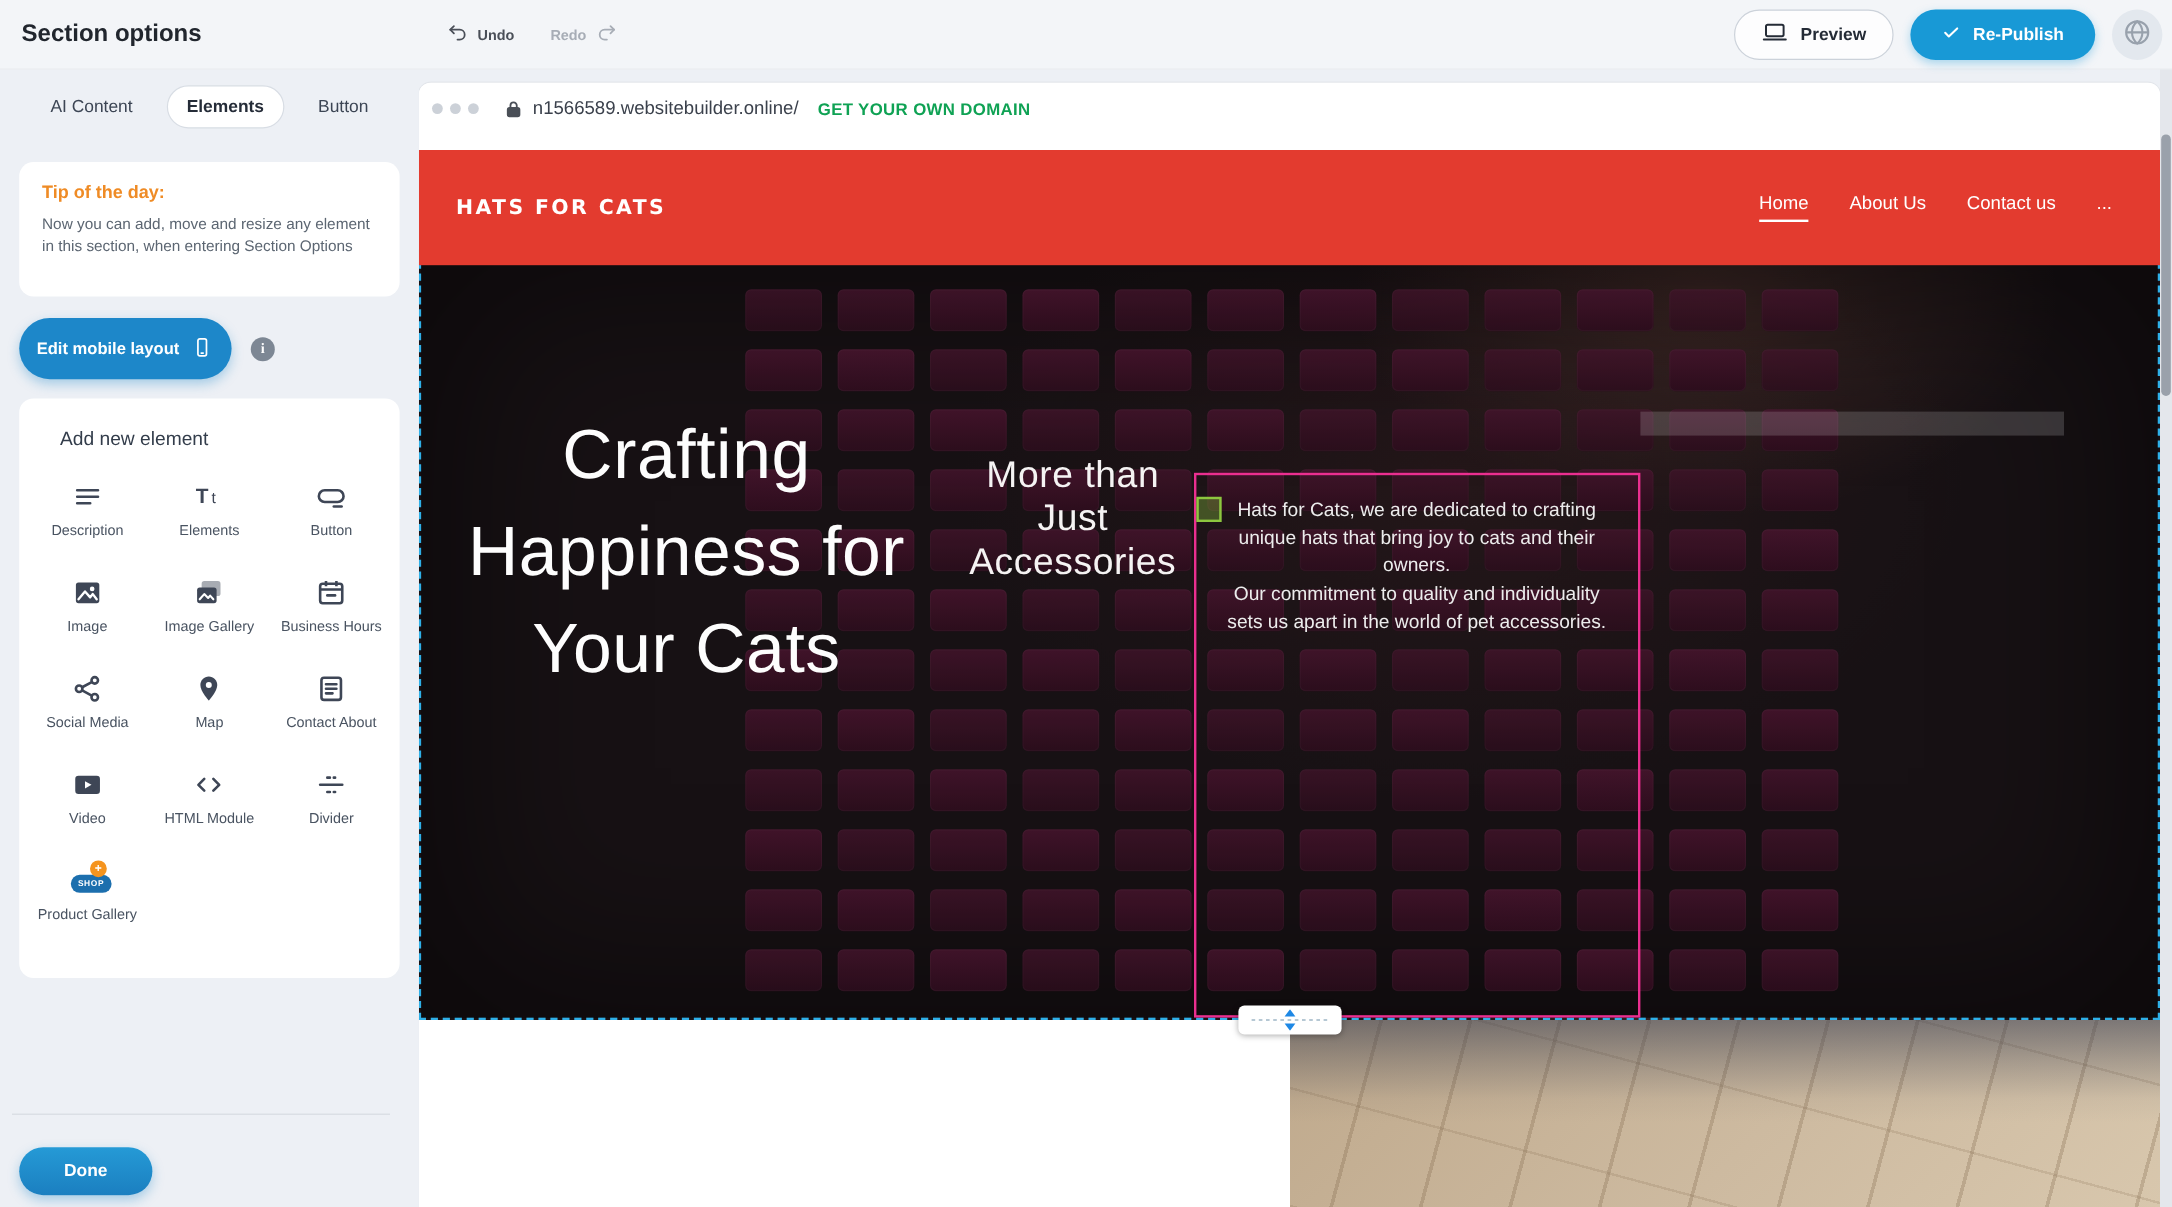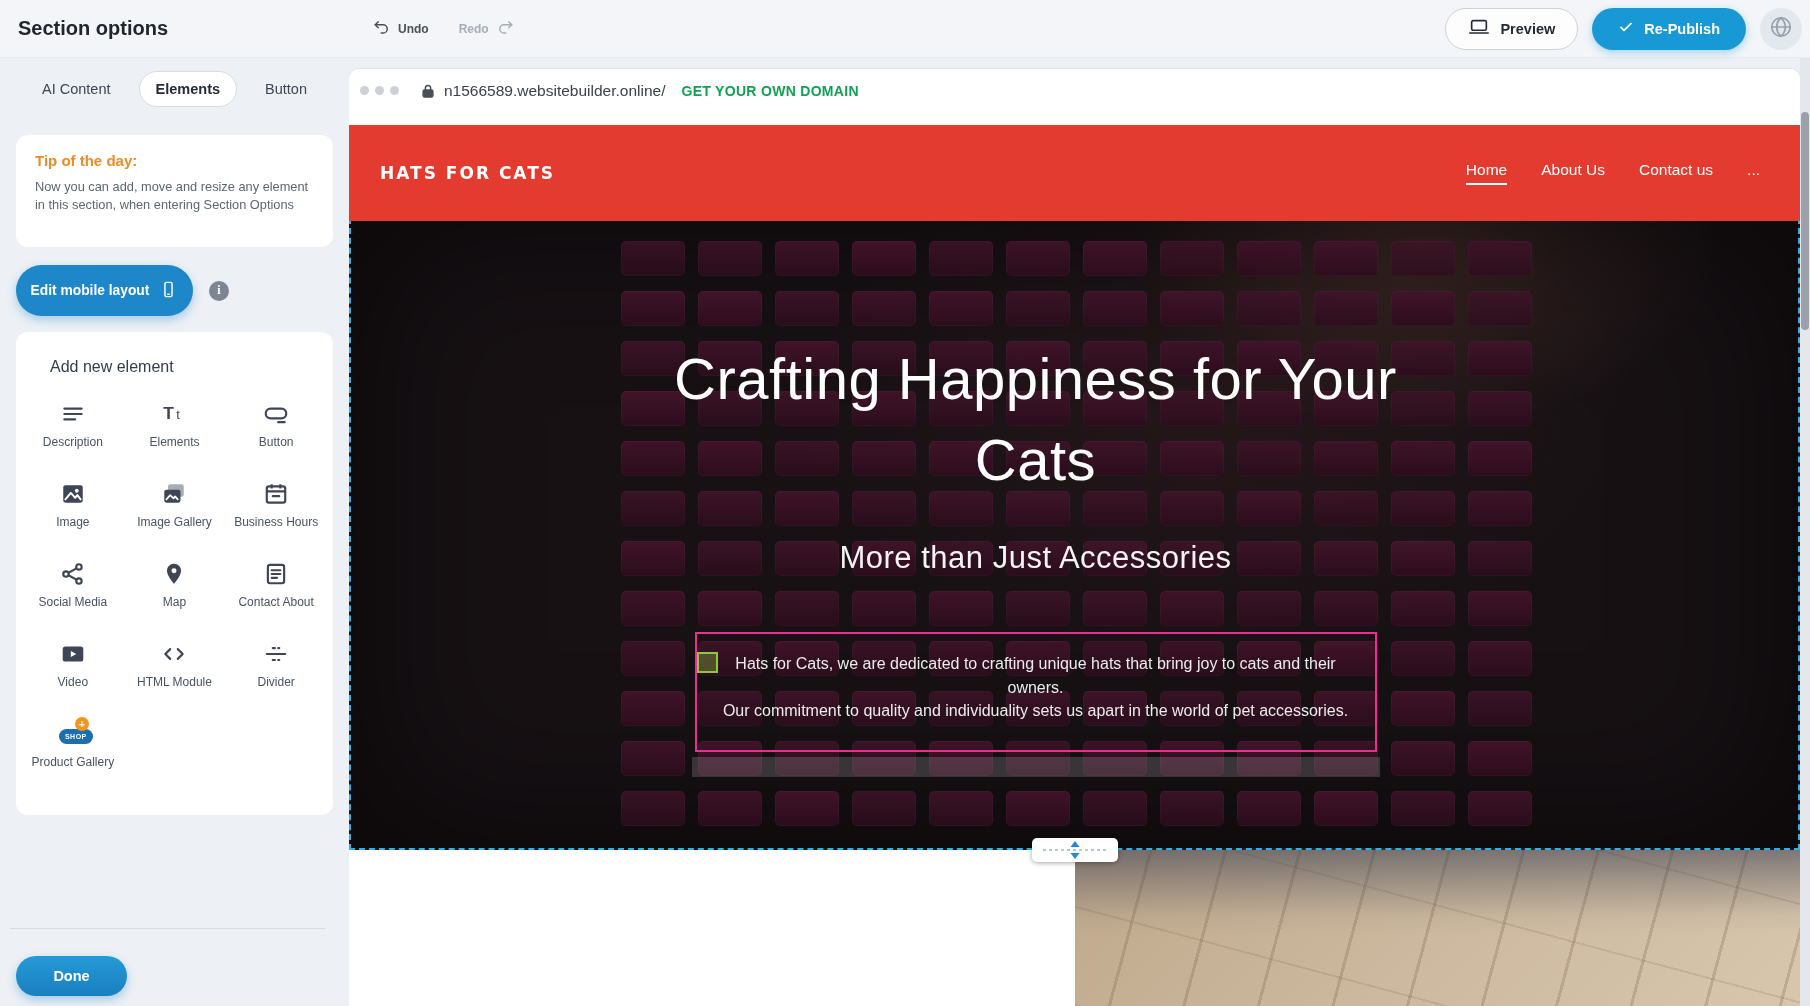--- a/index.html
+++ b/index.html
@@ -109,21 +109,21 @@
       #171114;
     border:2px dashed var(--selection-cyan,#2fb0e8);
     overflow:visible; z-index:2;
   }
   .hero-inner { position:absolute; inset:0; overflow:hidden; box-shadow:inset 0 0 140px 40px rgba(0,0,0,0.45); }
   .bricks {
     position:absolute; left:270px; top:31px;
     display:grid; grid-template-columns:repeat(12,64px); grid-auto-rows:35px; gap:15px 13px;
   }
   .brick { border-radius:5px; background:linear-gradient(180deg,#41142a 0%,#2d0d1d 100%); box-shadow:inset 0 0 0 1px rgba(255,255,255,0.03); }
-  .hero-content { position:absolute; inset:0; display:flex; flex-direction:column; align-items:center; padding:128px 78px 0 0; z-index:4; }
+  .hero-content { position:absolute; inset:0; display:flex; padding:128px 78px 0 0; z-index:4; }
   .hero-heading { font-size:58px; line-height:1.4; font-weight:500; letter-spacing:0.5px; color:#fdfdfd; text-align:center; max-width:840px; }
   .hero-sub { margin-top:40px; font-size:31px; font-weight:400; letter-spacing:0.5px; color:#f5f3f3; text-align:center; }
   .para-box {
     position:relative; margin-top:56px; width:682px;
     border:2px solid var(--selection-pink,#eb2f90);
     padding:18px 20px 28px 20px; text-align:center;
   }
   .para-text { font-size:16px; line-height:1.45; color:#ececec; }
   .green-handle {
     position:absolute; left:0; top:18px; width:21px; height:21px;

